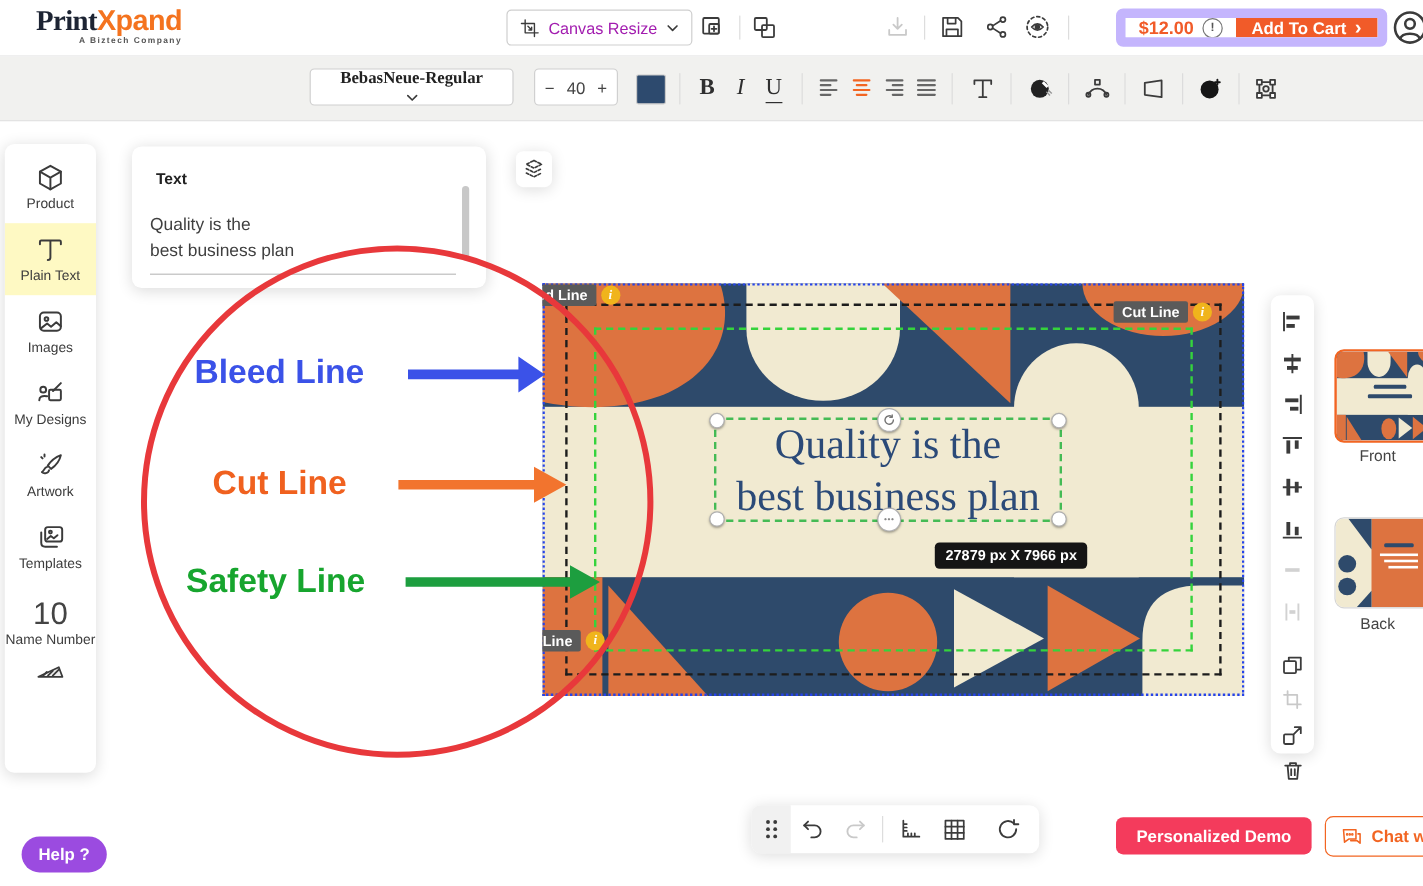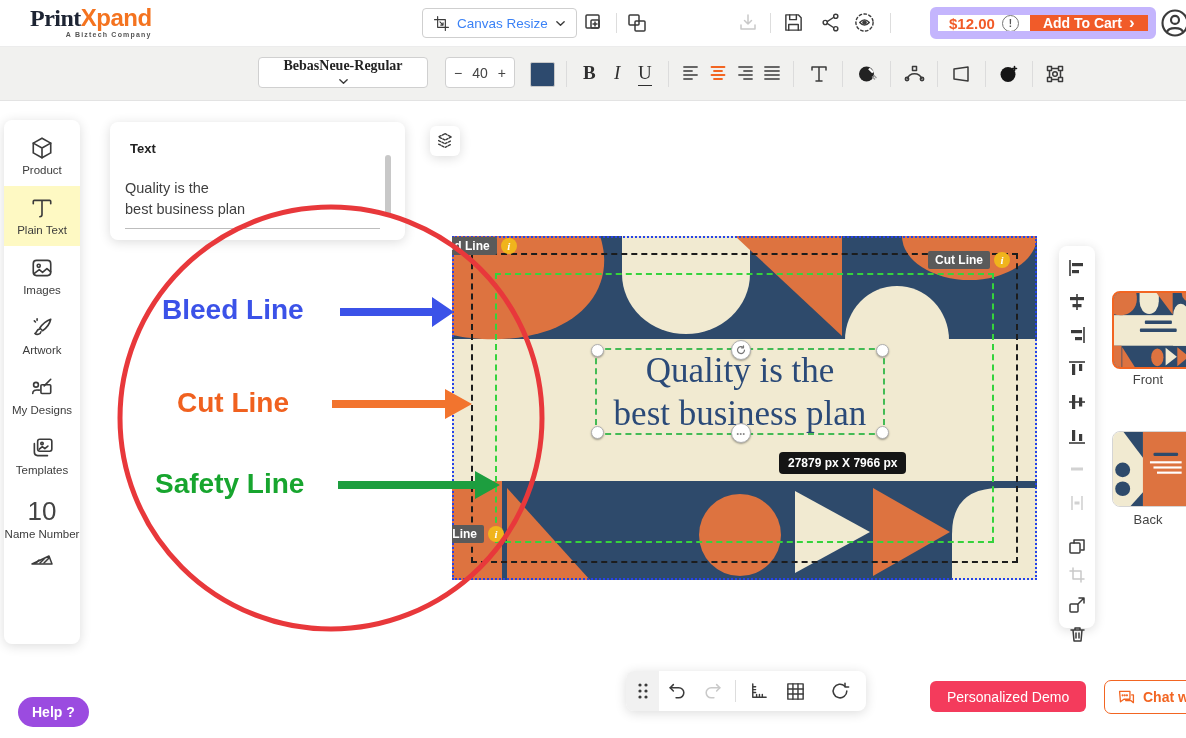--- a/index.html
+++ b/index.html
@@ -7,21 +7,21 @@
        font-family:"Liberation Sans",sans-serif;color:#333;}
   .card{background:#fff;border-radius:8px;box-shadow:0 2px 12px rgba(0,0,0,.14);}
   svg.s{fill:none;stroke:#3b3b3b;stroke-width:1.5;stroke-linecap:round;stroke-linejoin:round;display:block;}
   svg.g{stroke:#c9c9c9;}
   
   .header{position:absolute;left:0;top:0;width:1186px;height:46px;background:#fff;border-bottom:1px solid #ececec;z-index:50;}
   .logo{position:absolute;left:30px;top:6px;line-height:24px;font-weight:bold;font-size:24px;letter-spacing:-.5px;cursor:pointer;}
   .logo .p1{color:#1d2433;font-family:Liberation Serif, serif;} .logo .p2{color:#f4731f;}
   .tagline{font-size:7px;font-weight:bold;color:#555;letter-spacing:1.2px;text-align:right;line-height:9px;}
   .cresize{position:absolute;left:422px;top:8px;height:28px;border:1px solid #cfcfcf;border-radius:4px;
-           display:flex;align-items:center;gap:7px;padding:0 10px;font-size:13.5px;color:#3b82f6;background:#fff;cursor:pointer;}
+           display:flex;align-items:center;gap:7px;padding:0 10px;font-size:13.5px;color:#a21caf;background:#fff;cursor:pointer;}
   .hicon{position:absolute;top:12px;cursor:pointer;}
   .vdiv{position:absolute;width:1px;background:#ddd;}
   .pricewrap{position:absolute;left:930px;top:7px;height:32px;display:flex;border-radius:6px;overflow:hidden;border:8px solid #c4b5fd;box-sizing:border-box;}
   .pricebox{background:#fff;display:flex;align-items:center;gap:7px;padding:0 11px;font-weight:bold;font-size:15px;color:#f15b29;}
   .infoc{width:15px;height:15px;border-radius:50%;border:1.4px solid #777;color:#555;font-size:10px;font-weight:bold;
          display:flex;align-items:center;justify-content:center;}
   .cartbtn{background:#f15b29;color:#fff;font-weight:bold;font-size:14px;display:flex;align-items:center;gap:7px;padding:0 13px;cursor:pointer;}
   
   .toolbar2{position:absolute;left:0;top:46px;width:1186px;height:54px;background:#f1f1ef;border-bottom:1px solid #e3e3e3;z-index:49;}
   .fontsel{position:absolute;left:258px;top:11px;width:170px;height:31px;background:#fff;border:1px solid #d0d0d0;border-radius:4px;
@@ -75,21 +75,21 @@
   .rdiv{width:26px;height:1px;background:#e2e2e2;}
   
   .thumb{position:absolute;left:1112px;width:88px;height:74px;border-radius:8px;overflow:hidden;cursor:pointer;background:#fff;}
   .thumb svg{display:block;width:100%;height:100%;}
   .pglabel{position:absolute;left:1112px;width:72px;text-align:center;font-size:13px;color:#444;}
   
   .btoolbar{position:absolute;left:626px;top:671px;width:240px;height:40px;z-index:40;display:flex;align-items:center;border-radius:8px;}
   .dragzone{width:33px;height:40px;background:#f1f1f1;border-radius:8px 0 0 8px;display:flex;align-items:center;justify-content:center;cursor:grab;}
   .bicon{margin:0 8px;cursor:pointer;}
   .bdiv{width:1px;height:22px;background:#ddd;margin:0 4px;}
-  .demo{position:absolute;left:930px;top:681px;height:31px;background:#f43b5c;color:#fff;font-weight:normal;font-size:14px;
+  .demo{position:absolute;left:930px;top:681px;height:31px;background:#f43b5c;color:#fff;font-weight:bold;font-size:14px;
         border-radius:6px;display:flex;align-items:center;padding:0 17px;z-index:40;cursor:pointer;}
   .chat{position:absolute;left:1104px;top:680px;height:32px;background:#fff;border:1.5px solid #f26522;color:#f26522;
         font-weight:bold;font-size:14px;border-radius:7px;display:flex;align-items:center;gap:7px;padding:0 12px;z-index:40;cursor:pointer;white-space:nowrap;}
   .help{position:absolute;left:18px;top:697px;height:30px;background:#9b4be0;color:#fff;font-weight:bold;font-size:14px;
         border-radius:16px;display:flex;align-items:center;padding:0 14px;z-index:40;cursor:pointer;}
 </style>
 </head>
 <body>
 
 <div class="app">
@@ -288,34 +288,34 @@
     <div class="sitem">
       <svg class="s" width="24" height="24" viewBox="0 0 22 22">
           <rect x="3" y="4" width="16" height="14" rx="3"></rect>
           <circle cx="8" cy="9" r="1.4"></circle>
           <path d="M4 16l4.5-3.5 3 2.5 4-3.5 3.5 3"></path>
         </svg>
       <span>Images</span>
     </div>
     <div class="sitem">
       <svg class="s" width="24" height="24" viewBox="0 0 22 22">
-          <path d="M19 3c-4 1.5-8 5-10 8l2.5 2.5c3-2 6.5-6 7.5-10.5z"></path>
-          <path d="M8.5 12c-2.5.5-2 3-4 4 1.5 1.5 5 1 5.5-1.5"></path>
-          <path d="M4 4.5l1 1M6.5 2.5v1.5"></path>
-        </svg>
-      <span>Artwork</span>
-    </div>
-    <div class="sitem">
-      <svg class="s" width="24" height="24" viewBox="0 0 22 22">
           <rect x="10" y="8" width="9" height="8" rx="1"></rect>
           <path d="M19 3l-6 6"></path>
           <circle cx="5.5" cy="8" r="2.2"></circle>
           <path d="M2.5 16q0-4 6-3"></path>
         </svg>
       <span>My Designs</span>
+    </div>
+    <div class="sitem">
+      <svg class="s" width="24" height="24" viewBox="0 0 22 22">
+          <path d="M19 3c-4 1.5-8 5-10 8l2.5 2.5c3-2 6.5-6 7.5-10.5z"></path>
+          <path d="M8.5 12c-2.5.5-2 3-4 4 1.5 1.5 5 1 5.5-1.5"></path>
+          <path d="M4 4.5l1 1M6.5 2.5v1.5"></path>
+        </svg>
+      <span>Artwork</span>
     </div>
     <div class="sitem">
       <svg class="s" width="24" height="24" viewBox="0 0 22 22">
           <rect x="7" y="3" width="13" height="11" rx="2"></rect>
           <path d="M4 7v8q0 3 3 3h9"></path>
           <circle cx="11" cy="6.8" r="1.1"></circle>
           <path d="M8.5 12l2.8-2.3 2.3 1.8 2.8-2.3"></path>
         </svg>
       <span>Templates</span>
     </div>

